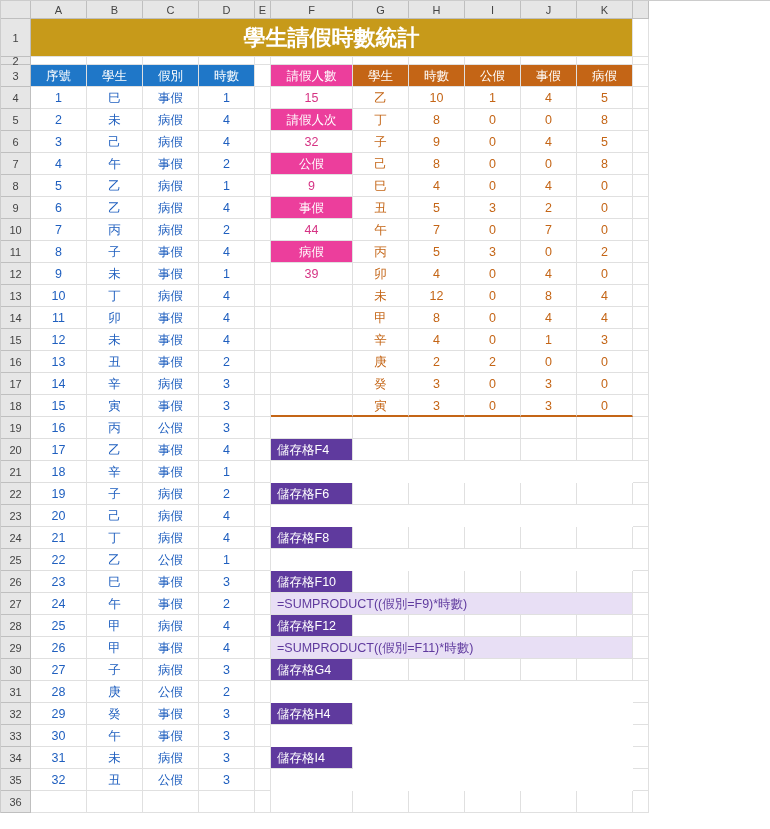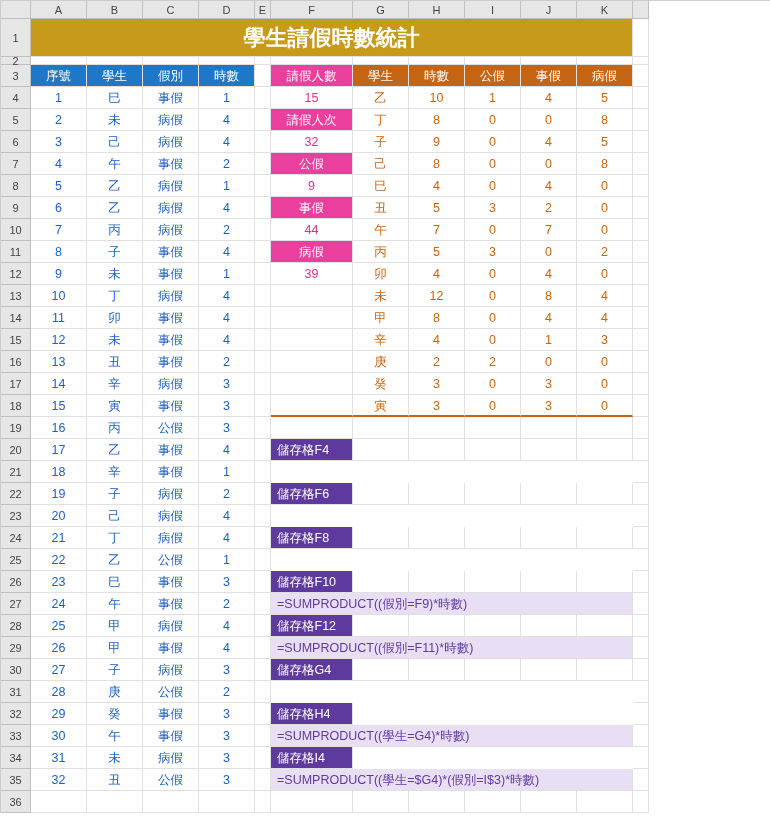--- a/index.html
+++ b/index.html
@@ -442,37 +442,35 @@
     <div class="cell txtblue" style="grid-area: 33 / 5;">3</div>
     <div class="cell" style="grid-area: 33 / 6;"></div>
     <div class="cell hdr-purp" style="grid-area: 33 / 7;">儲存格H4</div>
     <div class="cell" style="grid-area: 33 / 13;"></div>
     <div class="rcell" style="height: 22px; line-height: 22px; grid-area: 34 / 1;">33</div>
     <div class="cell txtblue" style="grid-area: 34 / 2;">30</div>
     <div class="cell txtblue" style="grid-area: 34 / 3;">午</div>
     <div class="cell txtblue" style="grid-area: 34 / 4;">事假</div>
     <div class="cell txtblue" style="grid-area: 34 / 5;">3</div>
     <div class="cell" style="grid-area: 34 / 6;"></div>
-    <div class="cell bg-lpurp fleft txtpurp" style="grid-area: 34 / 7 / auto / span 6;">=SUMPRODUCT((學生=G4)*時數)</div>
     <div class="cell" style="grid-area: 34 / 13;"></div>
     <div class="rcell" style="height: 22px; line-height: 22px; grid-area: 35 / 1;">34</div>
     <div class="cell txtblue" style="grid-area: 35 / 2;">31</div>
     <div class="cell txtblue" style="grid-area: 35 / 3;">未</div>
     <div class="cell txtblue" style="grid-area: 35 / 4;">病假</div>
     <div class="cell txtblue" style="grid-area: 35 / 5;">3</div>
     <div class="cell" style="grid-area: 35 / 6;"></div>
     <div class="cell hdr-purp" style="grid-area: 35 / 7;">儲存格I4</div>
     <div class="cell" style="grid-area: 35 / 13;"></div>
     <div class="rcell" style="height: 22px; line-height: 22px; grid-area: 36 / 1;">35</div>
     <div class="cell txtblue" style="grid-area: 36 / 2;">32</div>
     <div class="cell txtblue" style="grid-area: 36 / 3;">丑</div>
     <div class="cell txtblue" style="grid-area: 36 / 4;">公假</div>
     <div class="cell txtblue" style="grid-area: 36 / 5;">3</div>
     <div class="cell" style="grid-area: 36 / 6;"></div>
-    <div class="cell bg-lpurp fleft txtpurp" style="grid-area: 36 / 7 / auto / span 6;">=SUMPRODUCT((學生=$G4)*(假別=I$3)*時數)</div>
     <div class="cell" style="grid-area: 36 / 13;"></div>
     <div class="rcell" style="height: 22px; line-height: 22px; grid-area: 37 / 1;">36</div>
     <div class="cell" style="grid-area: 37 / 2;"></div>
     <div class="cell" style="grid-area: 37 / 3;"></div>
     <div class="cell" style="grid-area: 37 / 4;"></div>
     <div class="cell" style="grid-area: 37 / 5;"></div>
     <div class="cell" style="grid-area: 37 / 6;"></div>
     <div class="cell" style="grid-area: 37 / 7;"></div>
     <div class="cell" style="grid-area: 37 / 8;"></div>
     <div class="cell" style="grid-area: 37 / 9;"></div>

